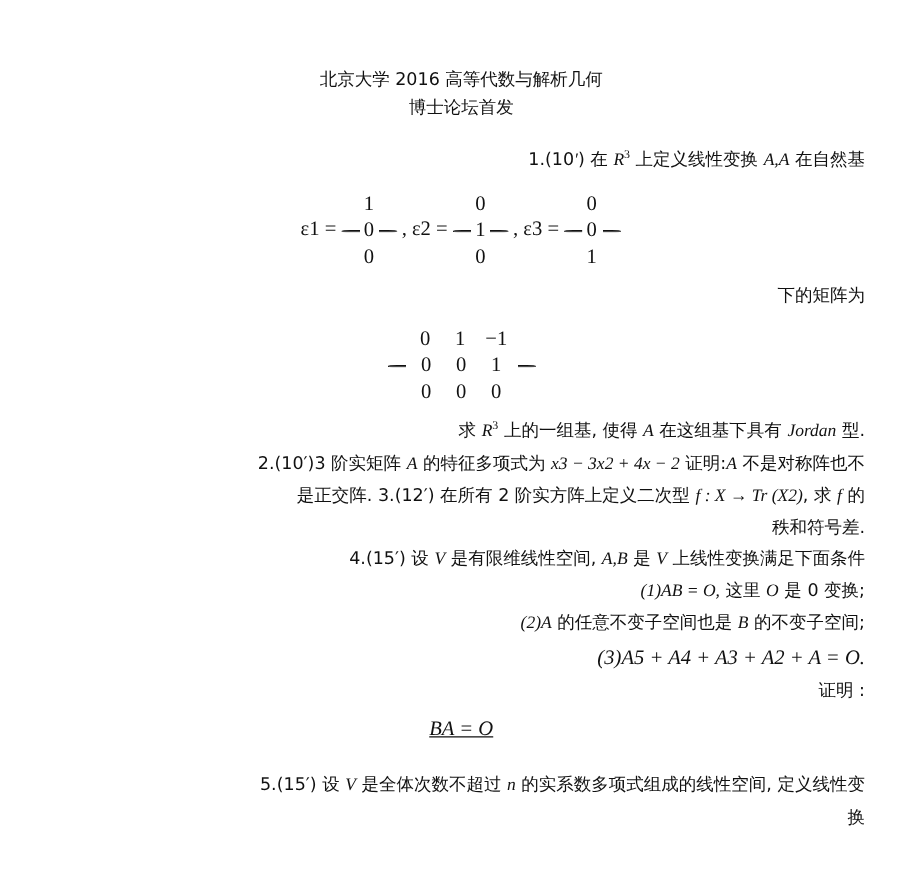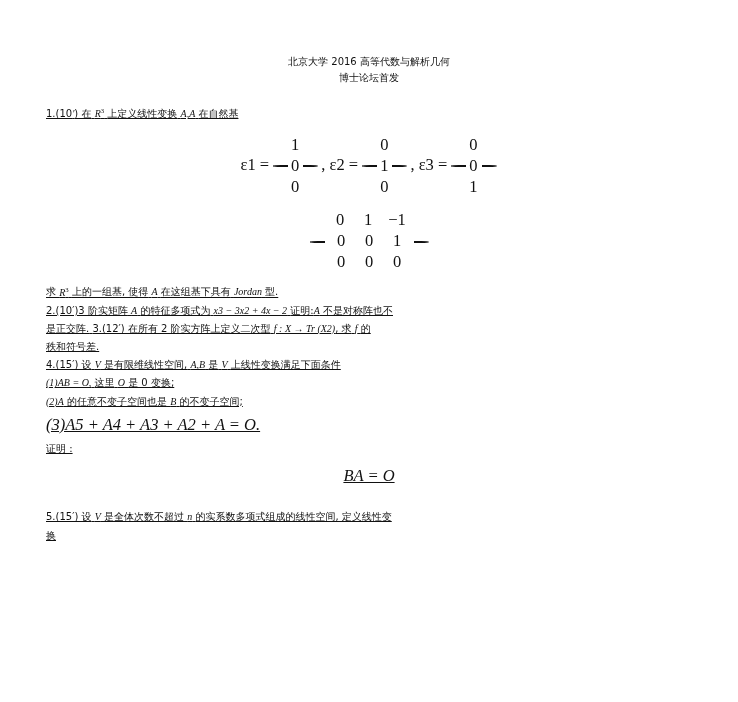--- a/index.html
+++ b/index.html
@@ -30,22 +30,21 @@
   .title-line {
     display: block;
   }
   .body-area {
     margin: 20px 46px 0 46px;
     font-size: 16.5px;
     line-height: 1.62;
   }
   .para {
     margin: 0 0 2px 0;
-    text-align: left;
-    text-decoration: underline;
+    text-align: right;
   }
   .math {
     font-family: "Liberation Serif", serif;
     font-style: italic;
   }
   .display {
     text-align: center;
     margin: 10px 0 10px 0;
   }
   .display-tight {
@@ -112,21 +111,21 @@
   }
   .vec .mcell {
     min-width: 8px;
     padding: 0 2px;
   }
   sup.exp {
     font-size: 0.68em;
     vertical-align: super;
     font-style: normal;
   }
-  .cjk { font-family: "DejaVu Sans", sans-serif; font-size: 10px; }
+  .cjk { font-family: "DejaVu Sans", sans-serif; font-size: 14px; }
   .spacer-md { height: 12px; }
 </style>
 </head>
 <body>
 
 <div class="page">
 
   <div class="title-block">
     <span class="title-line cjk">北京大学 2016 高等代数与解析几何</span>
     <span class="title-line cjk">博士论坛首发</span>
@@ -196,20 +195,21 @@
           <span class="mrow">
               <span class="mcell">1</span>
             </span>
         </span>
         <span class="paren right">
             <span class="bar"></span>
           </span>
       </span>
     </div>
 
+    <p class="para cjk">下的矩阵为</p>
 
     <div class="display">
       <span class="vecgroup">
         <span class="paren left">
             <span class="bar"></span>
           </span>
         <span class="matrix-cells">
           <span class="mrow">
             <span class="mcell">0</span>
             <span class="mcell">1</span>

